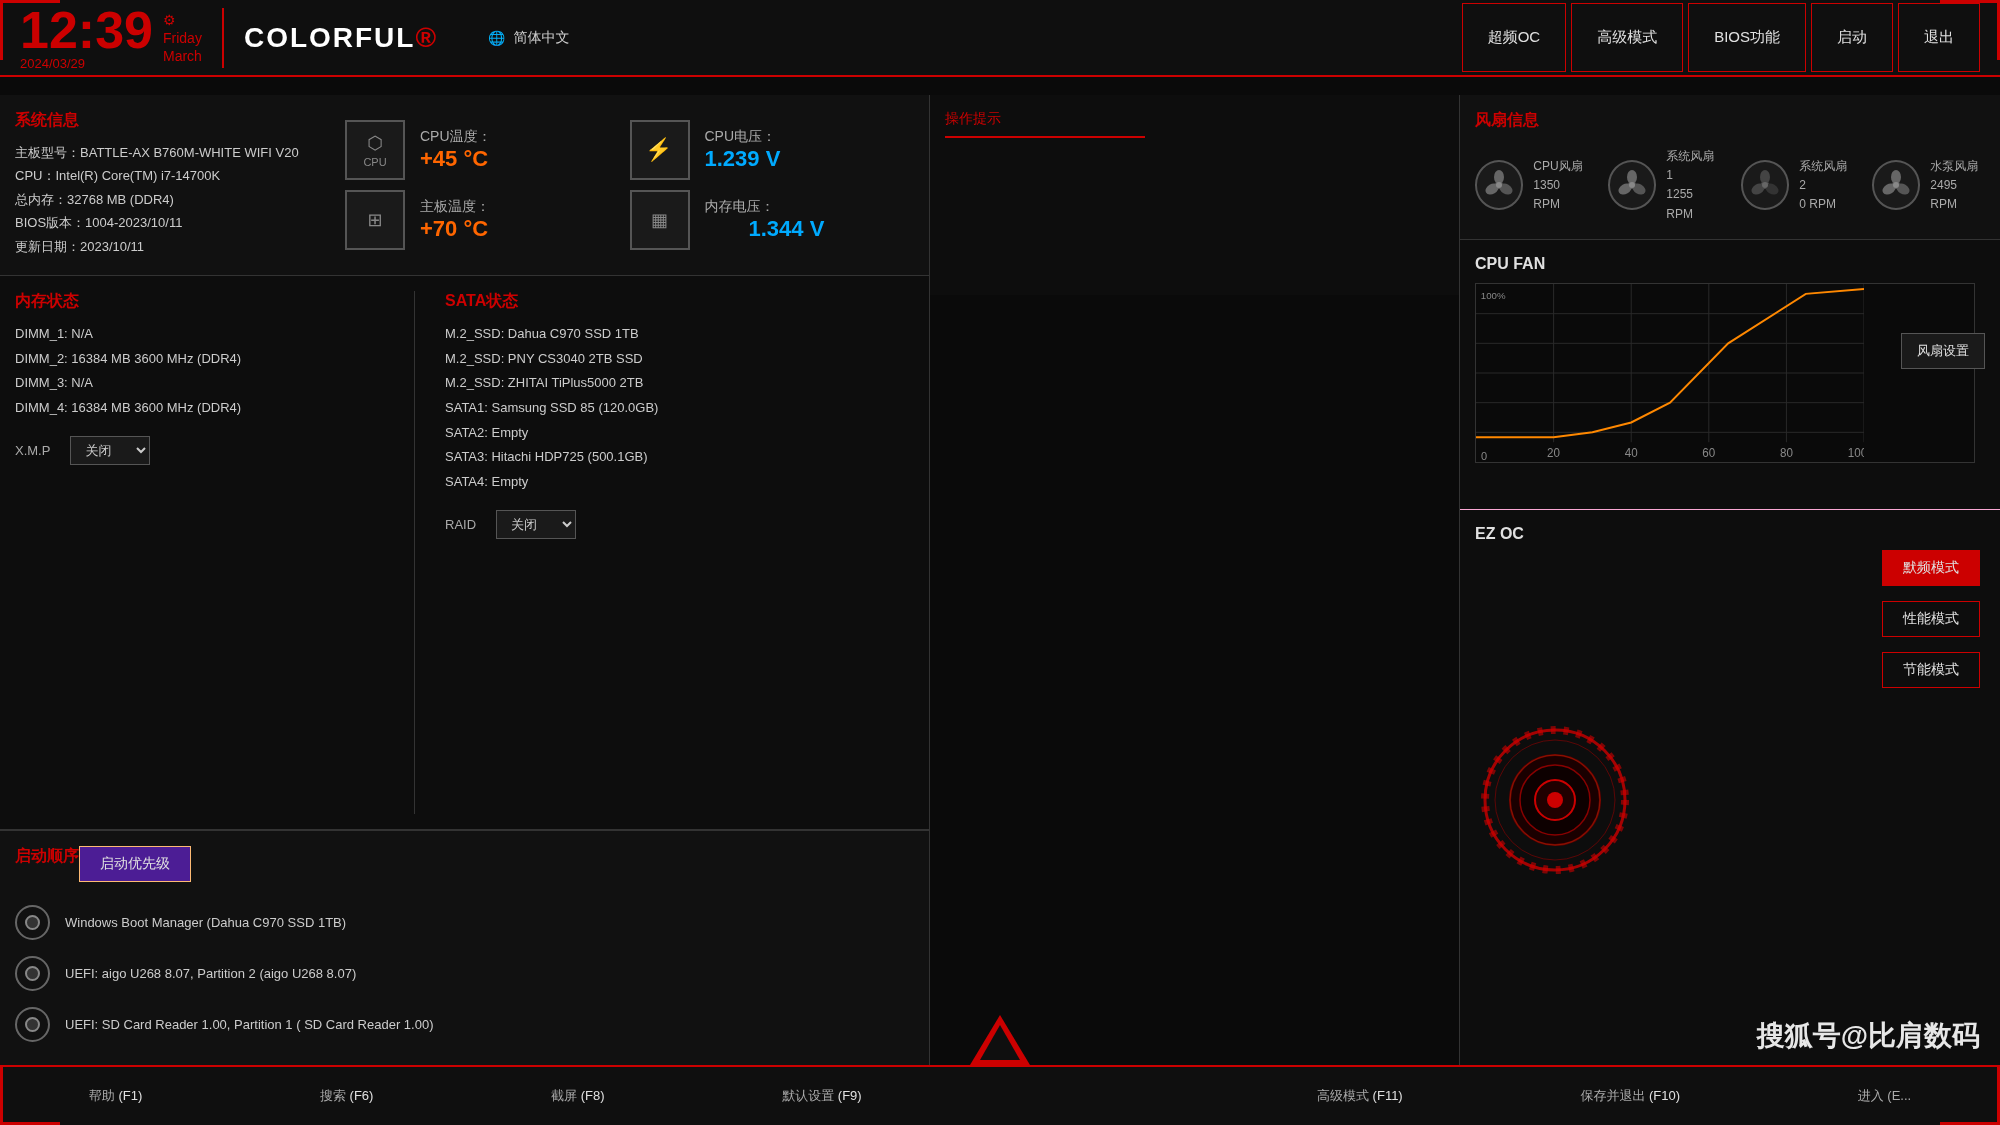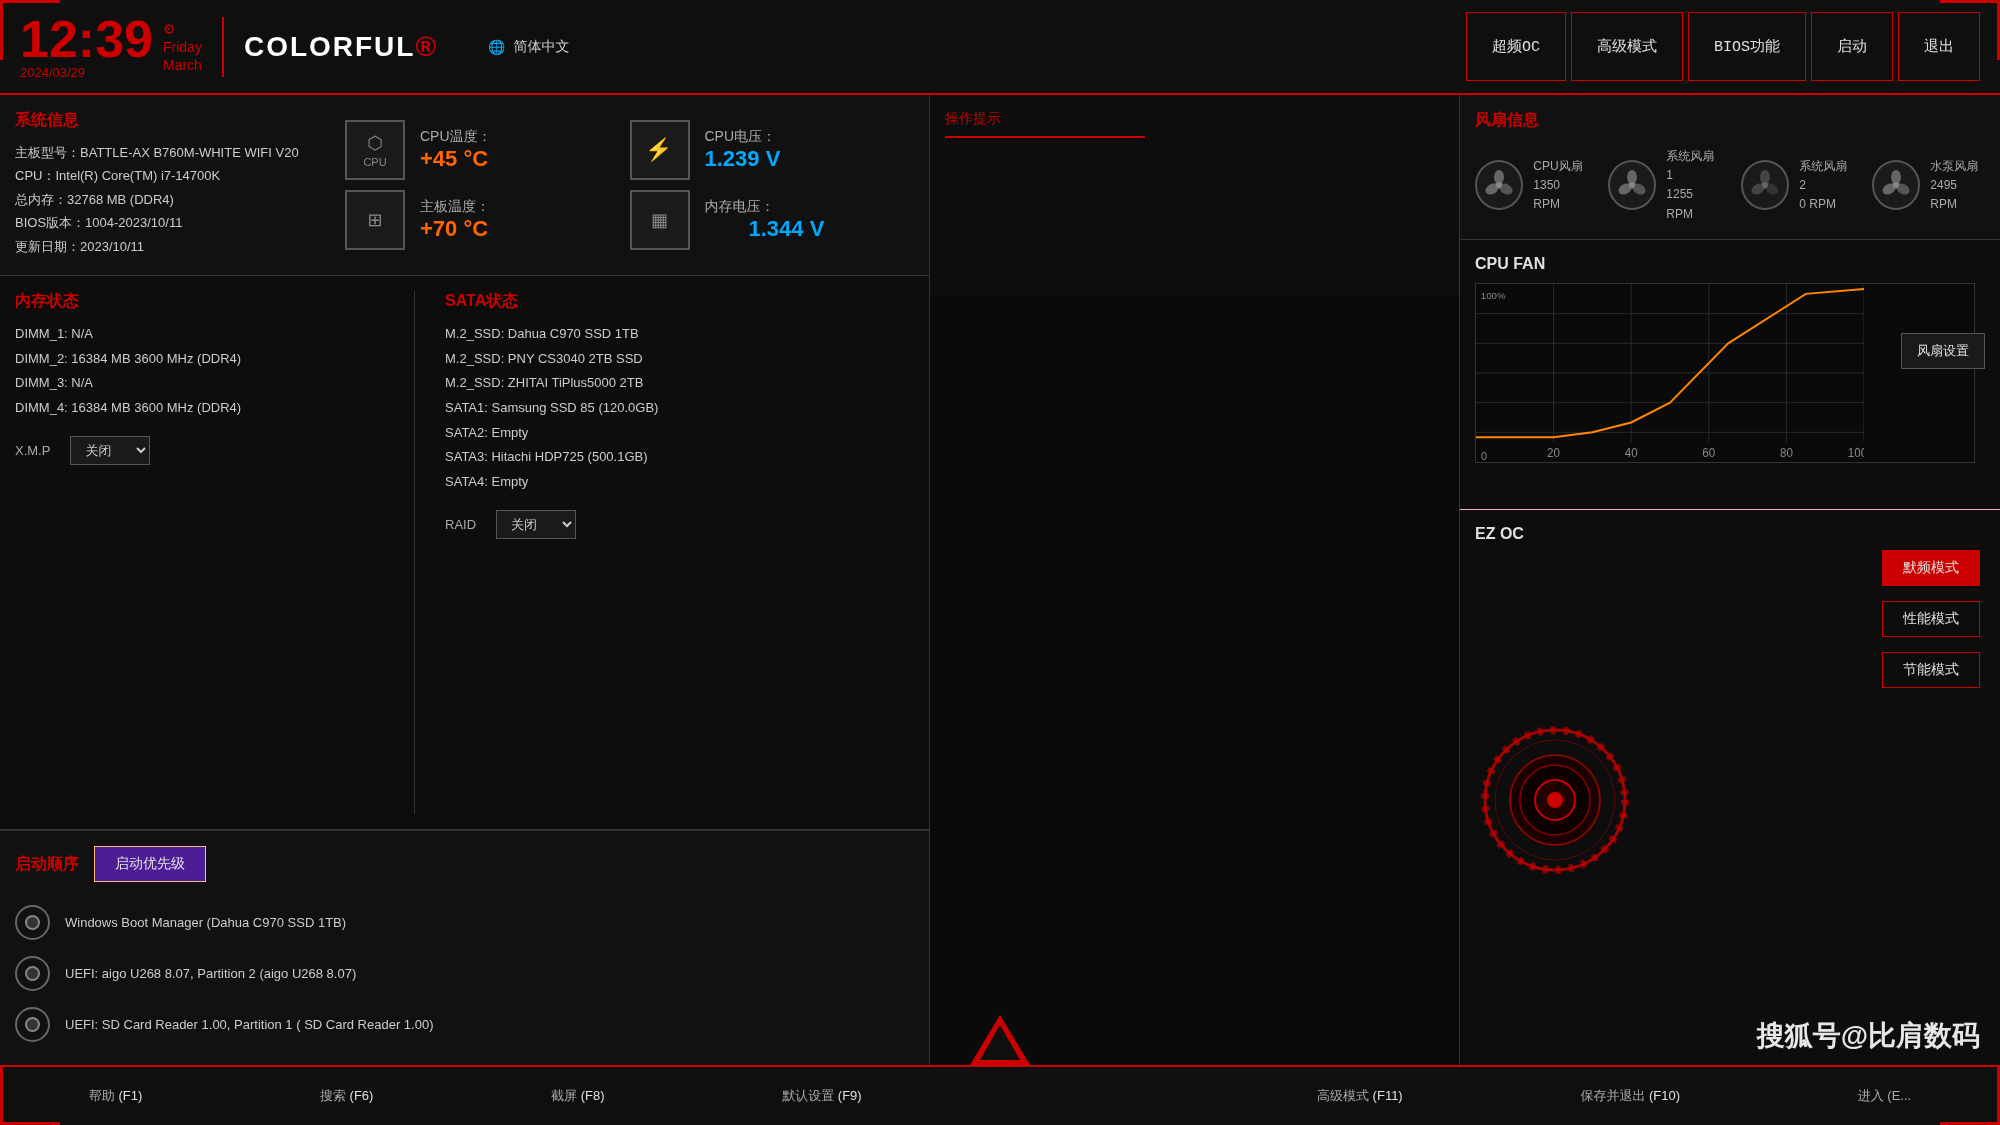--- a/index.html
+++ b/index.html
@@ -50,21 +50,21 @@
       position: absolute; bottom: 8px; right: 8px;
       width: 0; height: 0;
       border-right: 20px solid #cc0000;
       border-top: 20px solid transparent;
     }
 
     
     .header {
       position: absolute;
       top: 0; left: 0; right: 0;
-      height: 95px;
+      height: 77px;
       background: #0f0f0f;
       border-bottom: 2px solid #cc0000;
       display: flex;
       align-items: center;
     }
 
     .clock-section {
       padding: 10px 20px;
       display: flex;
       align-items: center;
@@ -116,21 +116,21 @@
       gap: 5px;
       padding-right: 20px;
     }
     .nav-btn {
       background: transparent;
       border: 1px solid #cc0000;
       color: #e0e0e0;
       padding: 24px 25px;
       font-size: 15px;
       cursor: pointer;
-      font-family: Liberation Mono, monospace;
+      font-family: Liberation Sans, sans-serif;
     }
 
     
     .main-container {
       position: absolute;
       top: 95px;
       left: 0; right: 0;
       bottom: 60px;
       display: flex;
     }
@@ -265,22 +265,20 @@
 
     
     .boot-section {
       background: #111;
       padding: 15px;
       border-top: 1px solid #333;
     }
 
     .boot-header {
       display: flex;
-      align-items: center;
-      gap: 15px;
       margin-bottom: 15px;
     }
 
     .boot-priority-btn {
       background: #4c1d95;
       border: 1px solid #fdba74;
       color: #e0e0e0;
       padding: 8px 20px;
       font-size: 14px;
       cursor: pointer;

